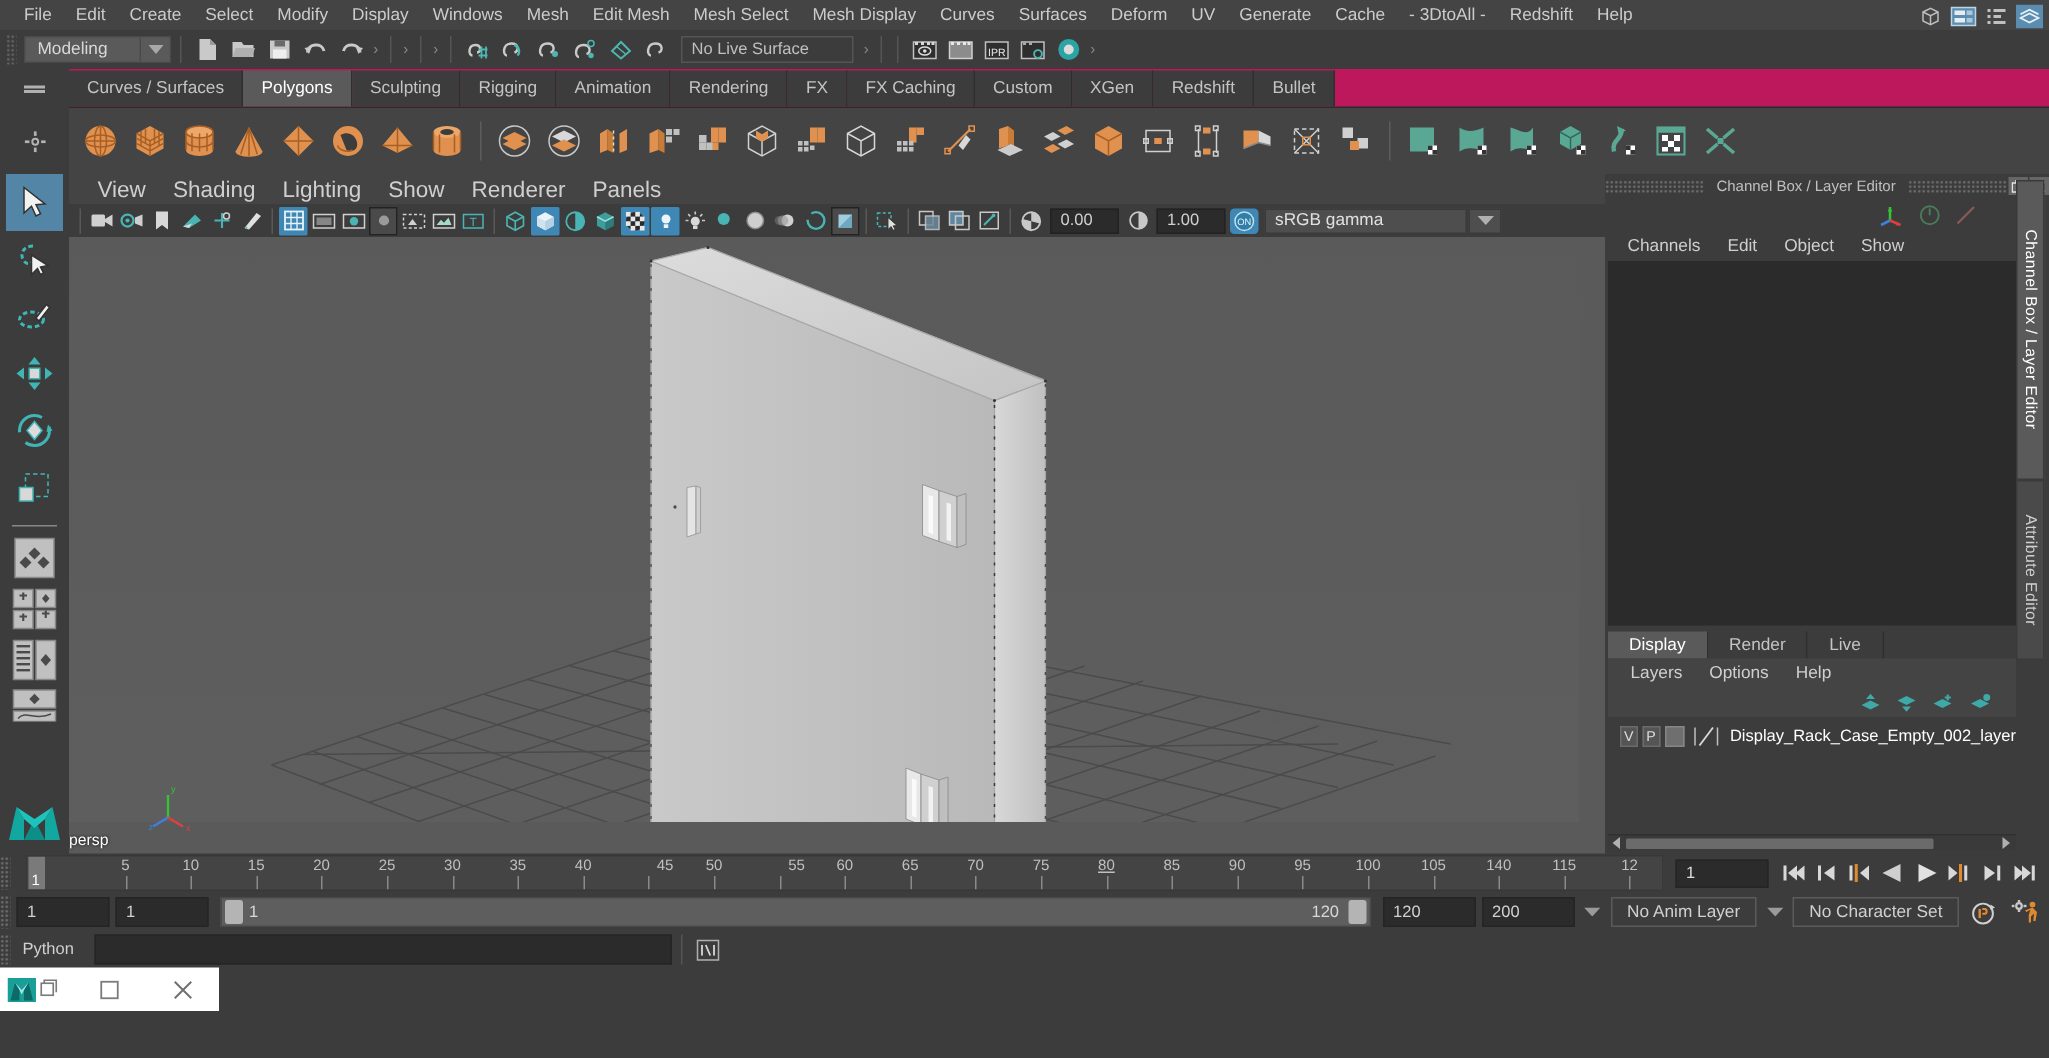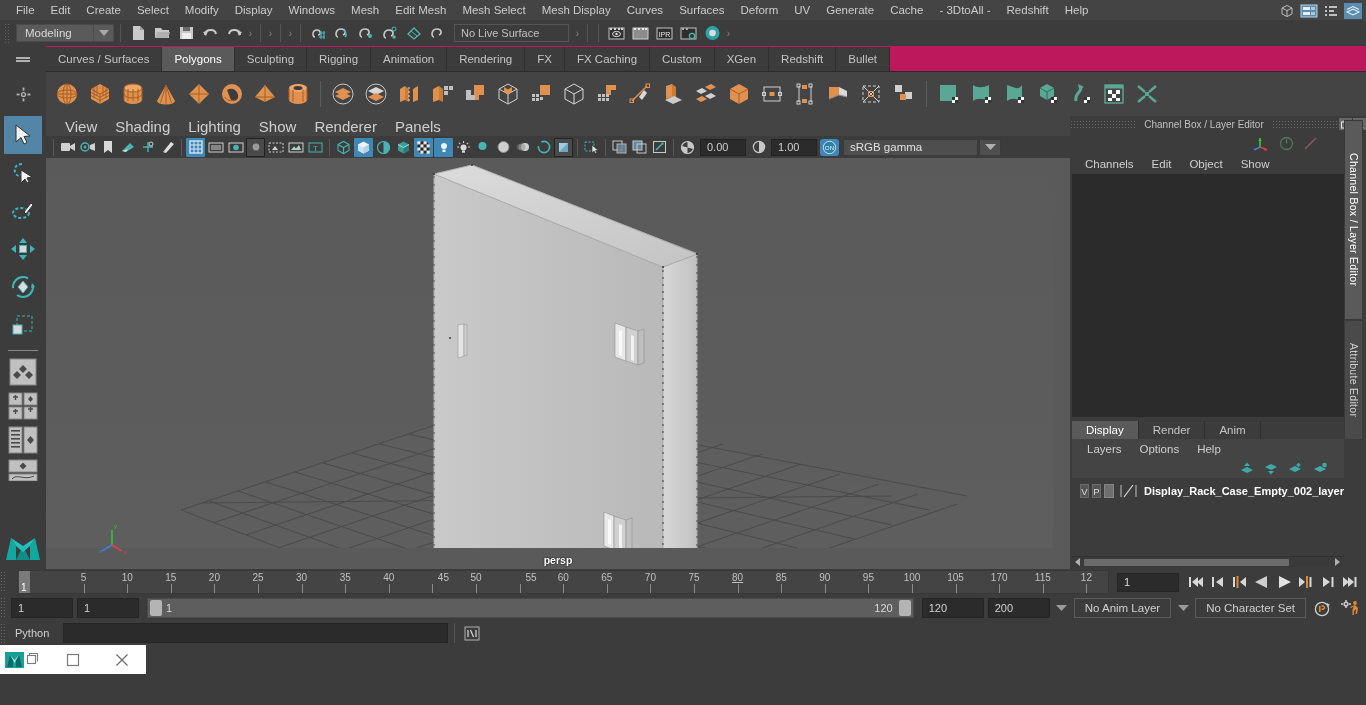--- a/index.html
+++ b/index.html
@@ -104,22 +104,22 @@
     font-size:11px;line-height:15px;padding-left:6px;margin:0 2px;
   }
   .gammabox{
     height:17px;width:135px;background:#4e4e4e;border:1px solid #3a3a3a;color:#e0e0e0;
     font-size:11.5px;line-height:15px;padding-left:6px;margin-left:3px;
   }
   .gammaarw{ width:22px;height:17px;background:#4e4e4e;border:1px solid #3a3a3a;
      display:flex;align-items:center;justify-content:center;}
   #vp3d{ flex:1; position:relative; overflow:hidden; background:#5a5a5a; }
   #persp-label{
-    position:absolute; bottom:3px; left:0; right:0; text-align:center;
-    color:#ffffff; font-size:10.5px; font-weight:bold; text-shadow:0 0 2px #000;
+    position:absolute; bottom:3px; left:0; right:0; 
+    color:#ffffff; font-size:10.5px; font-weight:normal; text-shadow:0 0 2px #000;
   }
   #axis-gizmo{ position:absolute; left:52px; bottom:14px; }
 
   
   #rightpanel{ width:296px; flex:0 0 296px; background:#3c3c3c; display:flex; flex-direction:column;}
   #rp-title{
     height:16px; background:#3c3c3c; display:flex; align-items:center; position:relative;
     font-size:10px; color:#c0c0c0;
   }
   #rp-title .dotband{
@@ -138,21 +138,21 @@
   .ltab{ padding:3px 14px; font-size:11.5px; color:#c4c4c4; background:#3c3c3c; border-right:1px solid #2e2e2e;}
   .ltab.active{ background:#5a5a5a; color:#fff;}
   #layer-menubar{ height:19px; display:flex; align-items:center; padding-left:6px; background:#444; margin:0 22px 0 2px;}
   #layer-menubar .lmi{ padding:2px 9px; font-size:11.5px; color:#cfcfcf;}
   #layer-iconrow{ height:20px; display:flex;align-items:center;justify-content:flex-end;gap:10px; padding-right:16px;background:#444;margin:0 22px 0 2px;}
   #layer-list{ background:#3c3c3c; margin:0 22px 0 2px; flex:0 0 78px; padding-top:4px;}
   .layer-row{ height:18px; display:flex; align-items:center; background:#3c3c3c; padding-left:8px; gap:3px;}
   .lbtn{ width:17px;height:14px; background:#555; border:1px solid #6b6b6b; color:#ddd;
          font-size:9.5px; display:flex;align-items:center;justify-content:center;}
   .lswatch{ width:20px;height:14px;background:#6f6f6f;border:1px solid #868686;}
-  .layer-name{ color:#ffffff; font-size:11px; margin-left:4px; white-space:nowrap;font-weight:bold;}
+  .layer-name{ color:#ffffff; font-size:11px; margin-left:4px; white-space:nowrap;}
   #layer-scroll{ height:11px; background:#3a3a3a; margin:0 22px 2px 2px; display:flex;align-items:center;
     border-top:1px solid #303030;}
   #layer-scroll .thumb{ height:7px;background:#6b6b6b;border-radius:1px;}
   #rp-sidetabs{
     position:absolute; right:0; top:120px; width:22px; height:368px;
   }
   .sidetab{
     width:19px; background:#4a4a4a; color:#d0d0d0; font-size:10.5px;
     writing-mode:vertical-rl; text-orientation:mixed;
     display:flex; align-items:center; justify-content:center; letter-spacing:.3px;
@@ -1336,21 +1336,21 @@
       <div class="cbmi">Edit</div>
       <div class="cbmi">Object</div>
       <div class="cbmi">Show</div>
     </div>
 
     <div id="cb-body"></div>
 
     <div id="layer-tabs">
       <div class="ltab active">Display</div>
       <div class="ltab">Render</div>
-      <div class="ltab">Anim</div>
+      <div class="ltab">Live</div>
     </div>
 
     <div id="layer-menubar">
       <div class="lmi">Layers</div>
       <div class="lmi">Options</div>
       <div class="lmi">Help</div>
     </div>
 
     <div id="layer-iconrow">
       <div>
@@ -1458,21 +1458,21 @@
       <div class="ticklabel" style="left: 763.2px;">85</div>
       <div class="tickmark" style="left: 806.8px;"></div>
       <div class="ticklabel" style="left: 806.8px;">90</div>
       <div class="tickmark" style="left: 850.4px;"></div>
       <div class="ticklabel" style="left: 850.4px;">95</div>
       <div class="tickmark" style="left: 894px;"></div>
       <div class="ticklabel" style="left: 894px;">100</div>
       <div class="tickmark" style="left: 937.6px;"></div>
       <div class="ticklabel" style="left: 937.6px;">105</div>
       <div class="tickmark" style="left: 981.2px;"></div>
-      <div class="ticklabel" style="left: 981.2px;">170</div>
+      <div class="ticklabel" style="left: 981.2px;">140</div>
       <div class="tickmark" style="left: 1024.8px;"></div>
       <div class="ticklabel" style="left: 1024.8px;">115</div>
       <div class="tickmark" style="left: 1068.4px;"></div>
       <div class="ticklabel" style="left: 1068.4px;">12</div>
     </div>
   <div id="frame-field">1</div>
   <div id="playctl">
     <div class="pb">
       <svg width="16" height="14" viewBox="0 0 16 14">
           <rect x="1" y="2" width="2" height="10" fill="#d8d8d8"></rect>

